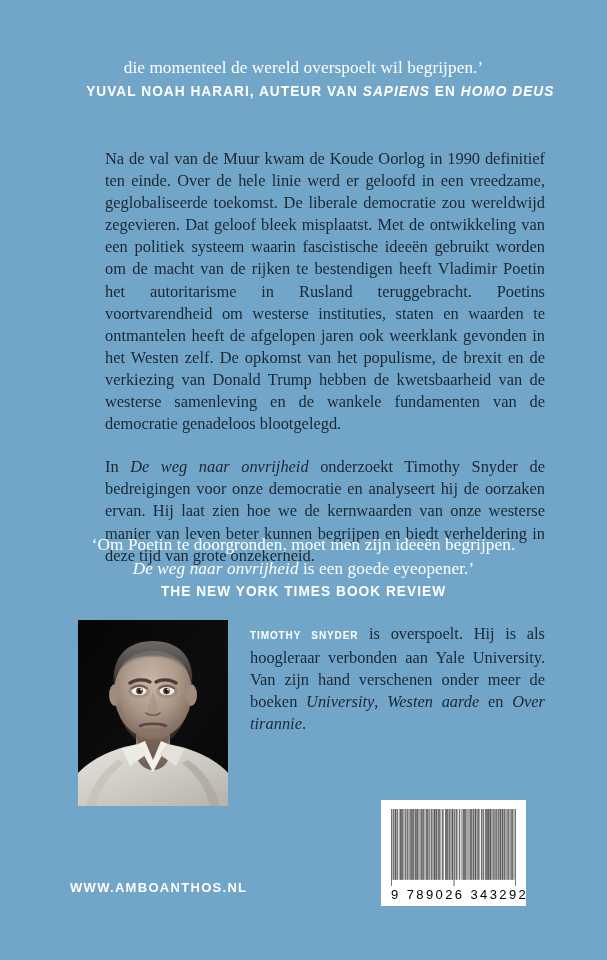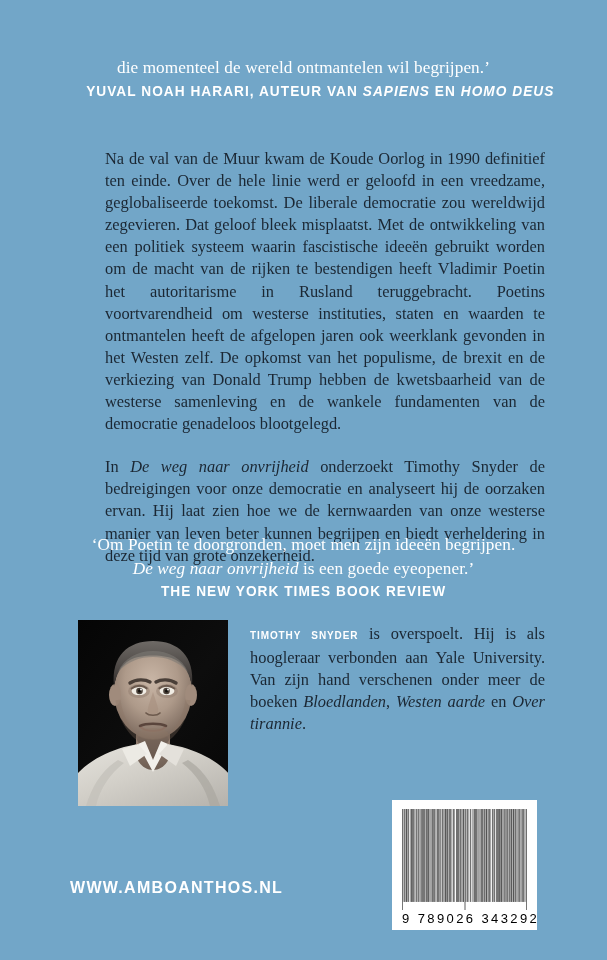--- a/index.html
+++ b/index.html
@@ -101,40 +101,39 @@
   }
   .author-bio .ital { font-style: italic; }
 
   
   #urls {
     position: absolute;
     left: 70px;
     top: 878px;
     font-family: "Liberation Sans Narrow", "Liberation Sans", sans-serif;
     font-weight: bold;
-    font-size: 16px;
+    font-size: 13px;
     letter-spacing: 1.3px;
     line-height: 19px;
     color: #ffffff;
   }
   #urls div { white-space: nowrap; }
 
   
   #barcode-area {
     position: absolute;
     left: 381px;
     top: 800px;
     width: 145px;
-    height: 130px;
+    height: 106px;
     background: #ffffff;
     box-sizing: border-box;
     padding: 9px 10px 4px 10px;
     display: flex;
     flex-direction: column;
-    margin-left: 11px;
   }
   #barcode-bars {
     flex: 1 1 auto;
     display: block;
     width: 100%;
   }
   #barcode-digits {
     font-family: "Liberation Sans", sans-serif;
     font-size: 13px;
     font-weight: normal;
@@ -144,21 +143,21 @@
     margin-top: 1px;
     white-space: nowrap;
   }
 </style>
 </head>
 <body>
 
 <div class="page">
 
   <div id="quote-top" class="quote-block">
-    <div class="quote-line">die momenteel de wereld ontmantelen wil begrijpen.’</div>
+    <div class="quote-line">die momenteel de wereld overspoelt wil begrijpen.’</div>
     <div class="attrib"><span>YUVAL NOAH HARARI, AUTEUR VAN </span><span class="ital">SAPIENS</span><span> EN </span><span class="ital">HOMO DEUS</span></div>
   </div>
 
   <div id="blurb" class="body-text">
     <p>Na de val van de Muur kwam de Koude Oorlog in 1990 definitief ten einde. Over de hele linie werd er geloofd in een vreedzame, geglobaliseerde toekomst. De liberale democratie zou wereldwijd zegevieren. Dat geloof bleek misplaatst. Met de ontwikkeling van een politiek systeem waarin fascistische ideeën gebruikt worden om de macht van de rijken te bestendigen heeft Vladimir Poetin het autoritarisme in Rusland teruggebracht. Poetins voortvarendheid om westerse instituties, staten en waarden te ontmantelen heeft de afgelopen jaren ook weerklank gevonden in het Westen zelf. De opkomst van het populisme, de brexit en de verkiezing van Donald Trump hebben de kwetsbaarheid van de westerse samenleving en de wankele fundamenten van de democratie genadeloos blootgelegd.</p>
     <p><span>In </span><span class="ital">De weg naar onvrijheid</span><span> onderzoekt Timothy Snyder de bedreigingen voor onze democratie en analyseert hij de oorzaken ervan. Hij laat zien hoe we de kernwaarden van onze westerse manier van leven beter kunnen begrijpen en biedt verheldering in deze tijd van grote onzekerheid.</span></p>
   </div>
 
   <div id="quote-bottom" class="quote-block">
     <div class="quote-line">‘Om Poetin te doorgronden, moet men zijn ideeën begrijpen.</div>
@@ -247,21 +246,21 @@
         <path d="M63 107.5 C69 112 81 112 87 107.5" stroke="#8d6f62" stroke-width="1.6" fill="none" stroke-linecap="round" opacity=".8"></path>
 
         <ellipse cx="75" cy="114" rx="15" ry="6" fill="#8d7565" opacity=".35"></ellipse>
         <path d="M40 80 C42 96 50 110 60 118" stroke="#8a7465" stroke-width="5" fill="none" opacity=".3"></path>
         <path d="M110 80 C108 96 100 110 90 118" stroke="#8a7465" stroke-width="5" fill="none" opacity=".3"></path>
 
         <rect x="0" y="0" width="150" height="186" fill="none"></rect>
       </svg>
     </div>
 
-    <div class="author-bio"><span class="name">TIMOTHY SNYDER</span><span> is overspoelt. Hij is als hoogleraar verbonden aan Yale University. Van zijn hand verschenen onder meer de boeken </span><span class="ital">Bloedlanden</span><span>, </span><span class="ital">Westen aarde</span><span> en </span><span class="ital">Over tirannie</span><span>.</span></div>
+    <div class="author-bio"><span class="name">TIMOTHY SNYDER</span><span> is overspoelt. Hij is als hoogleraar verbonden aan Yale University. Van zijn hand verschenen onder meer de boeken </span><span class="ital">University</span><span>, </span><span class="ital">Westen aarde</span><span> en </span><span class="ital">Over tirannie</span><span>.</span></div>
   </div>
 
   <div id="urls">
     <div>WWW.AMBOANTHOS.NL</div>
   </div>
 
   <div id="barcode-area">
     <svg id="barcode-bars" viewBox="0 0 414 100" preserveAspectRatio="none">
         <rect x="0.000" y="0" width="1.066" height="100" fill="#000"></rect>
         <rect x="1.045" y="0" width="1.066" height="100" fill="#000"></rect>

